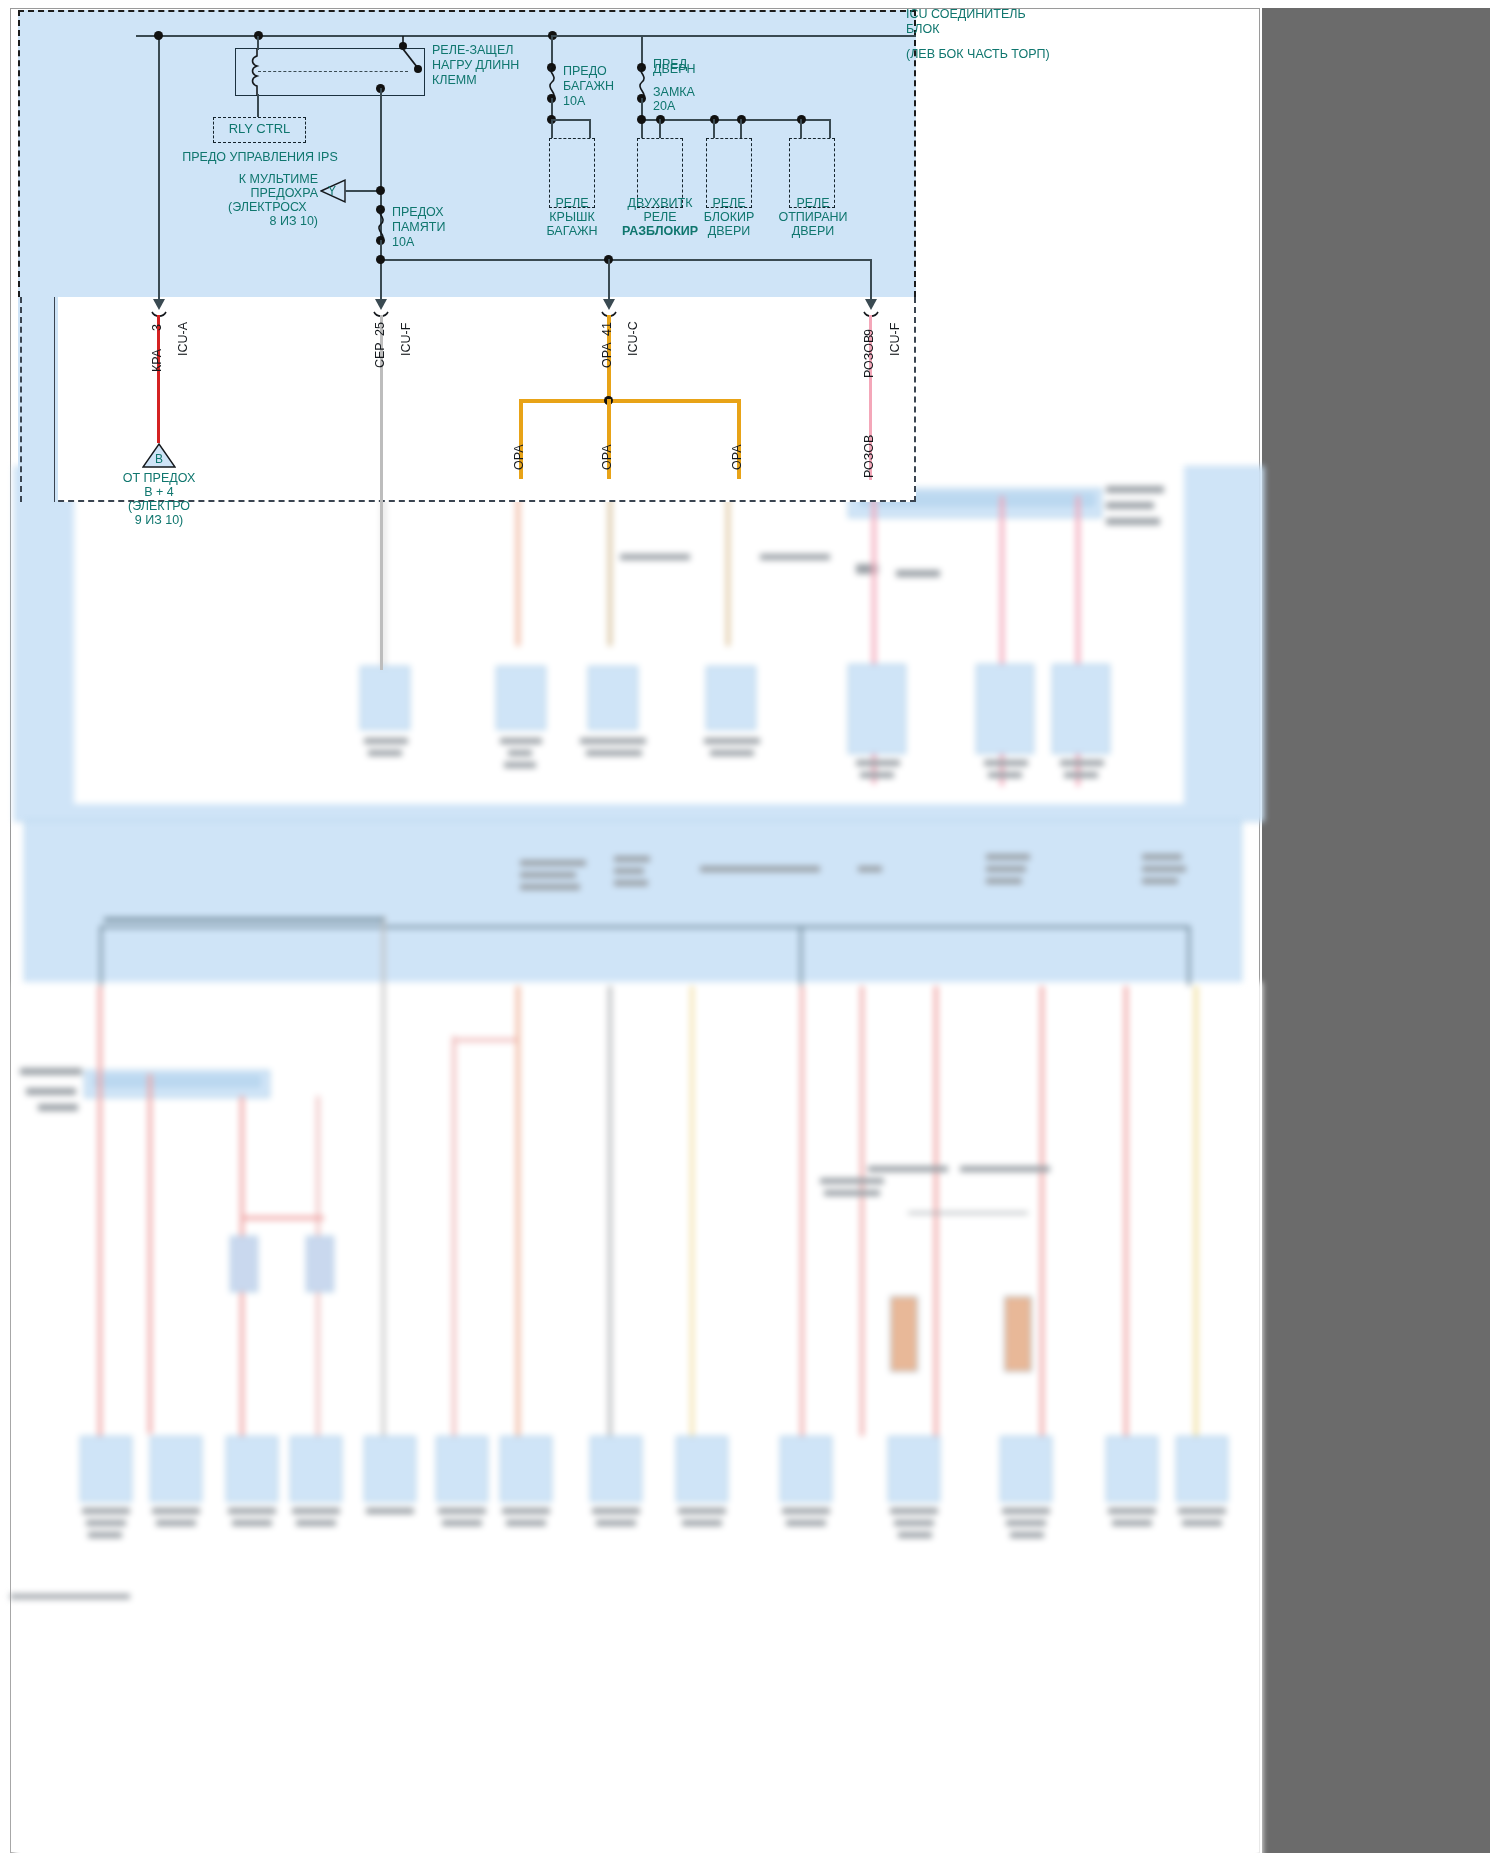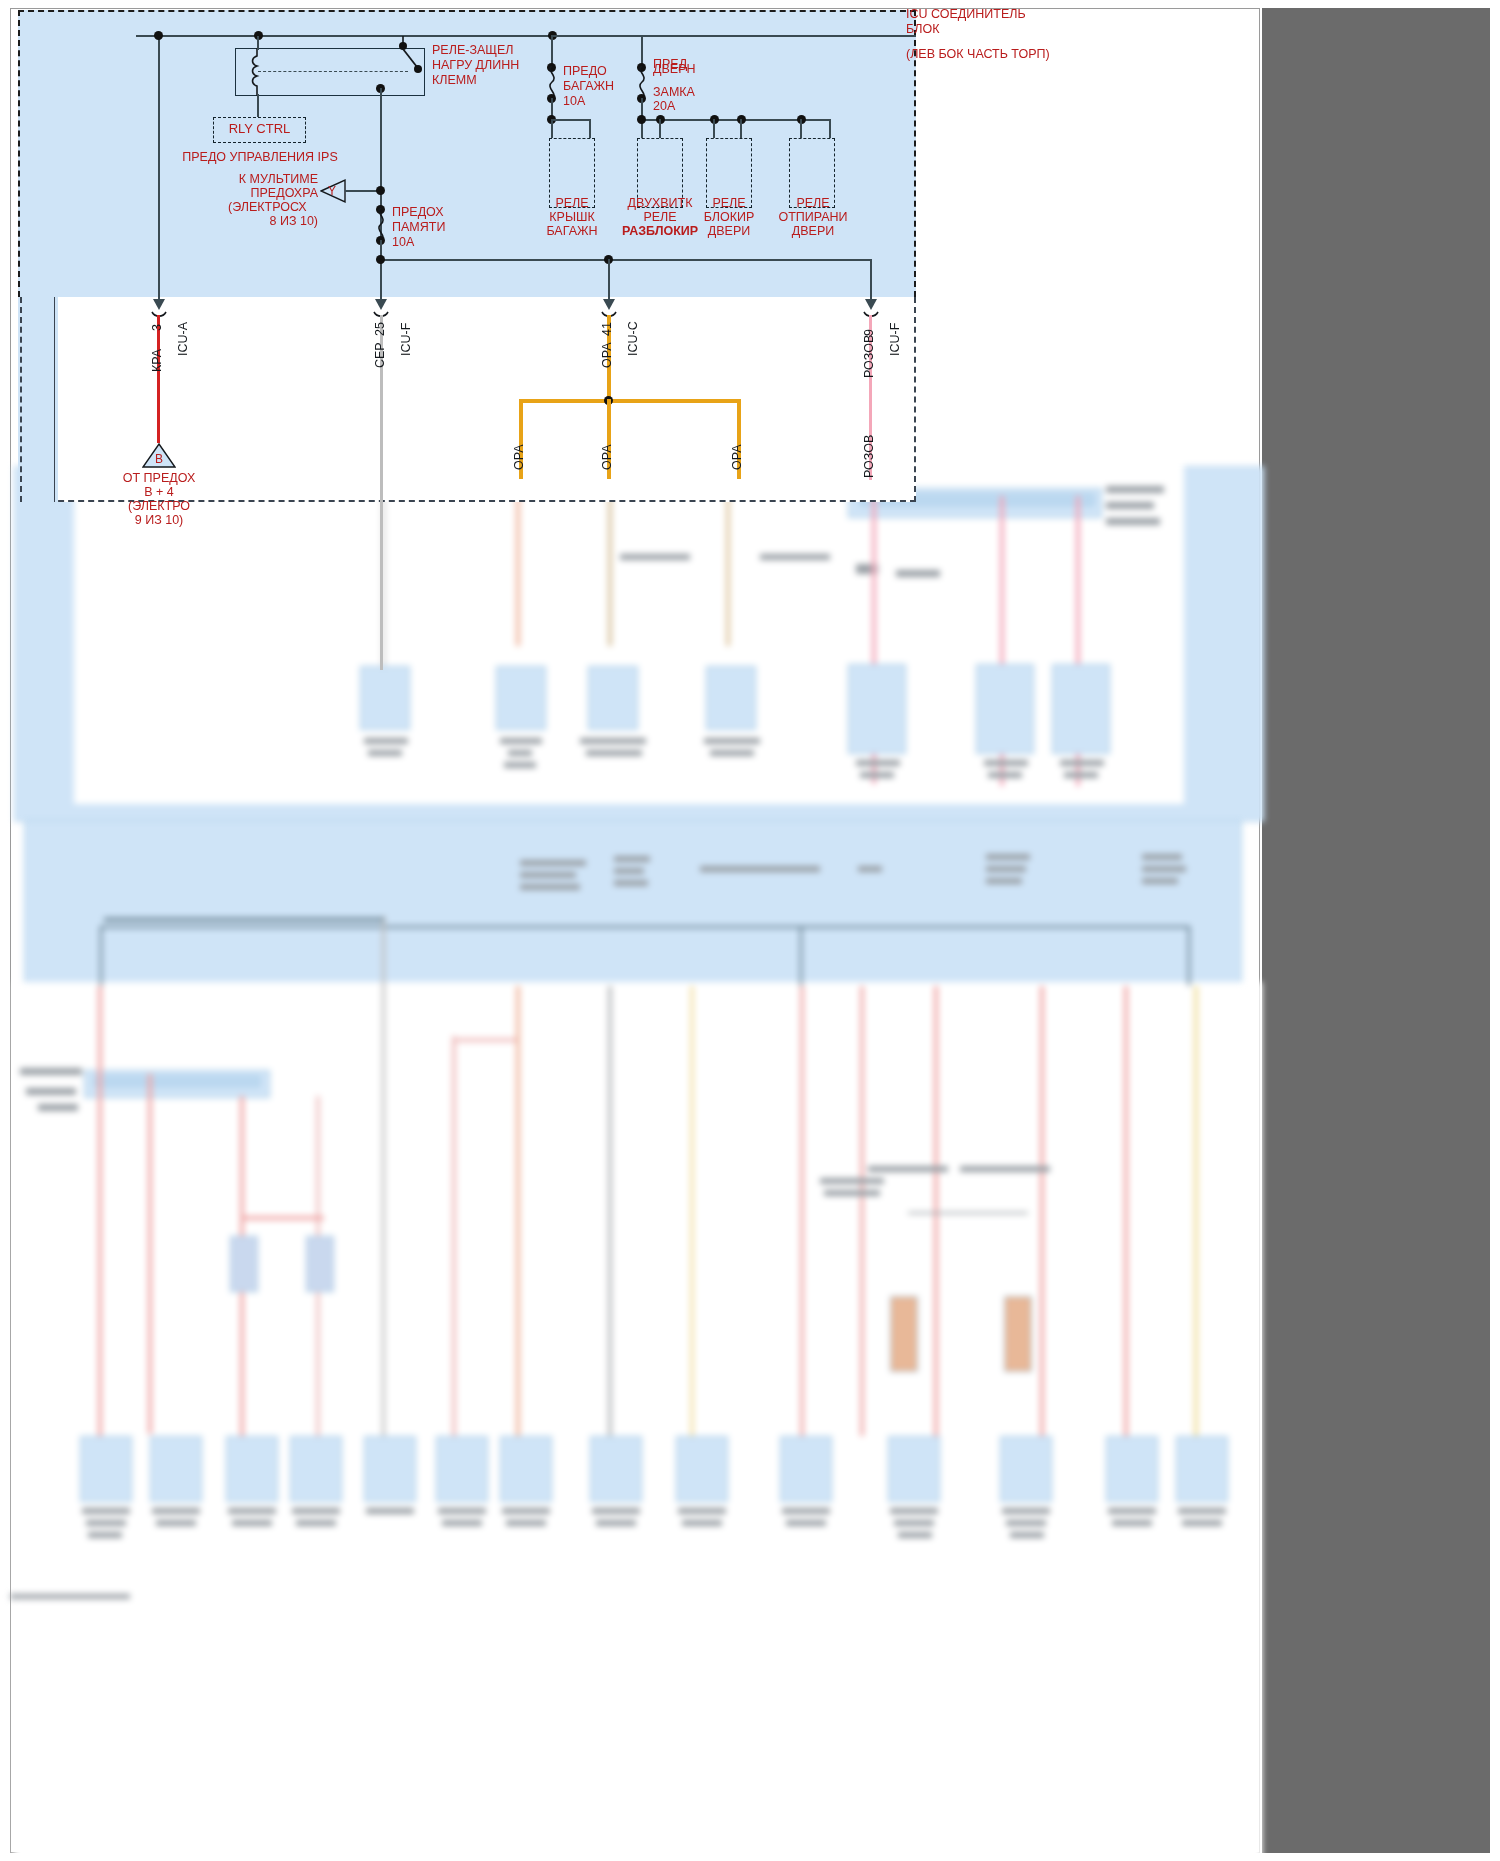--- a/index.html
+++ b/index.html
@@ -28,21 +28,21 @@
     background:#ffffff;border:2px dashed #3a4450;border-top:none;box-sizing:border-box;
   }
   .harness-left-strip{
     position:absolute;left:18px;top:297px;width:40px;height:205px;background:#cfe4f7;
   }
   
   .wire{position:absolute;background:#3a4a52;}
   .wh{height:2px;}
   .wv{width:2px;}
   .node{position:absolute;width:9px;height:9px;border-radius:50%;background:#111;}
-  .lbl{position:absolute;font-size:12.5px;color:#b91c1c;line-height:14px;white-space:pre;}
+  .lbl{position:absolute;font-size:12.5px;color:#0f766e;line-height:14px;white-space:pre;}
   .lbl.c{text-align:center;}
   .vlbl{position:absolute;font-size:12.5px;color:#14181c;white-space:nowrap;
         transform-origin:0 0;transform:rotate(-90deg);}
   
   .relay-box{
     position:absolute;background:#cfe4f7;border:1.6px solid #1b3140;box-sizing:border-box;
   }
   .relay-dashed{
     position:absolute;background:#cfe4f7;border:1.8px dashed #14232c;box-sizing:border-box;
   }

